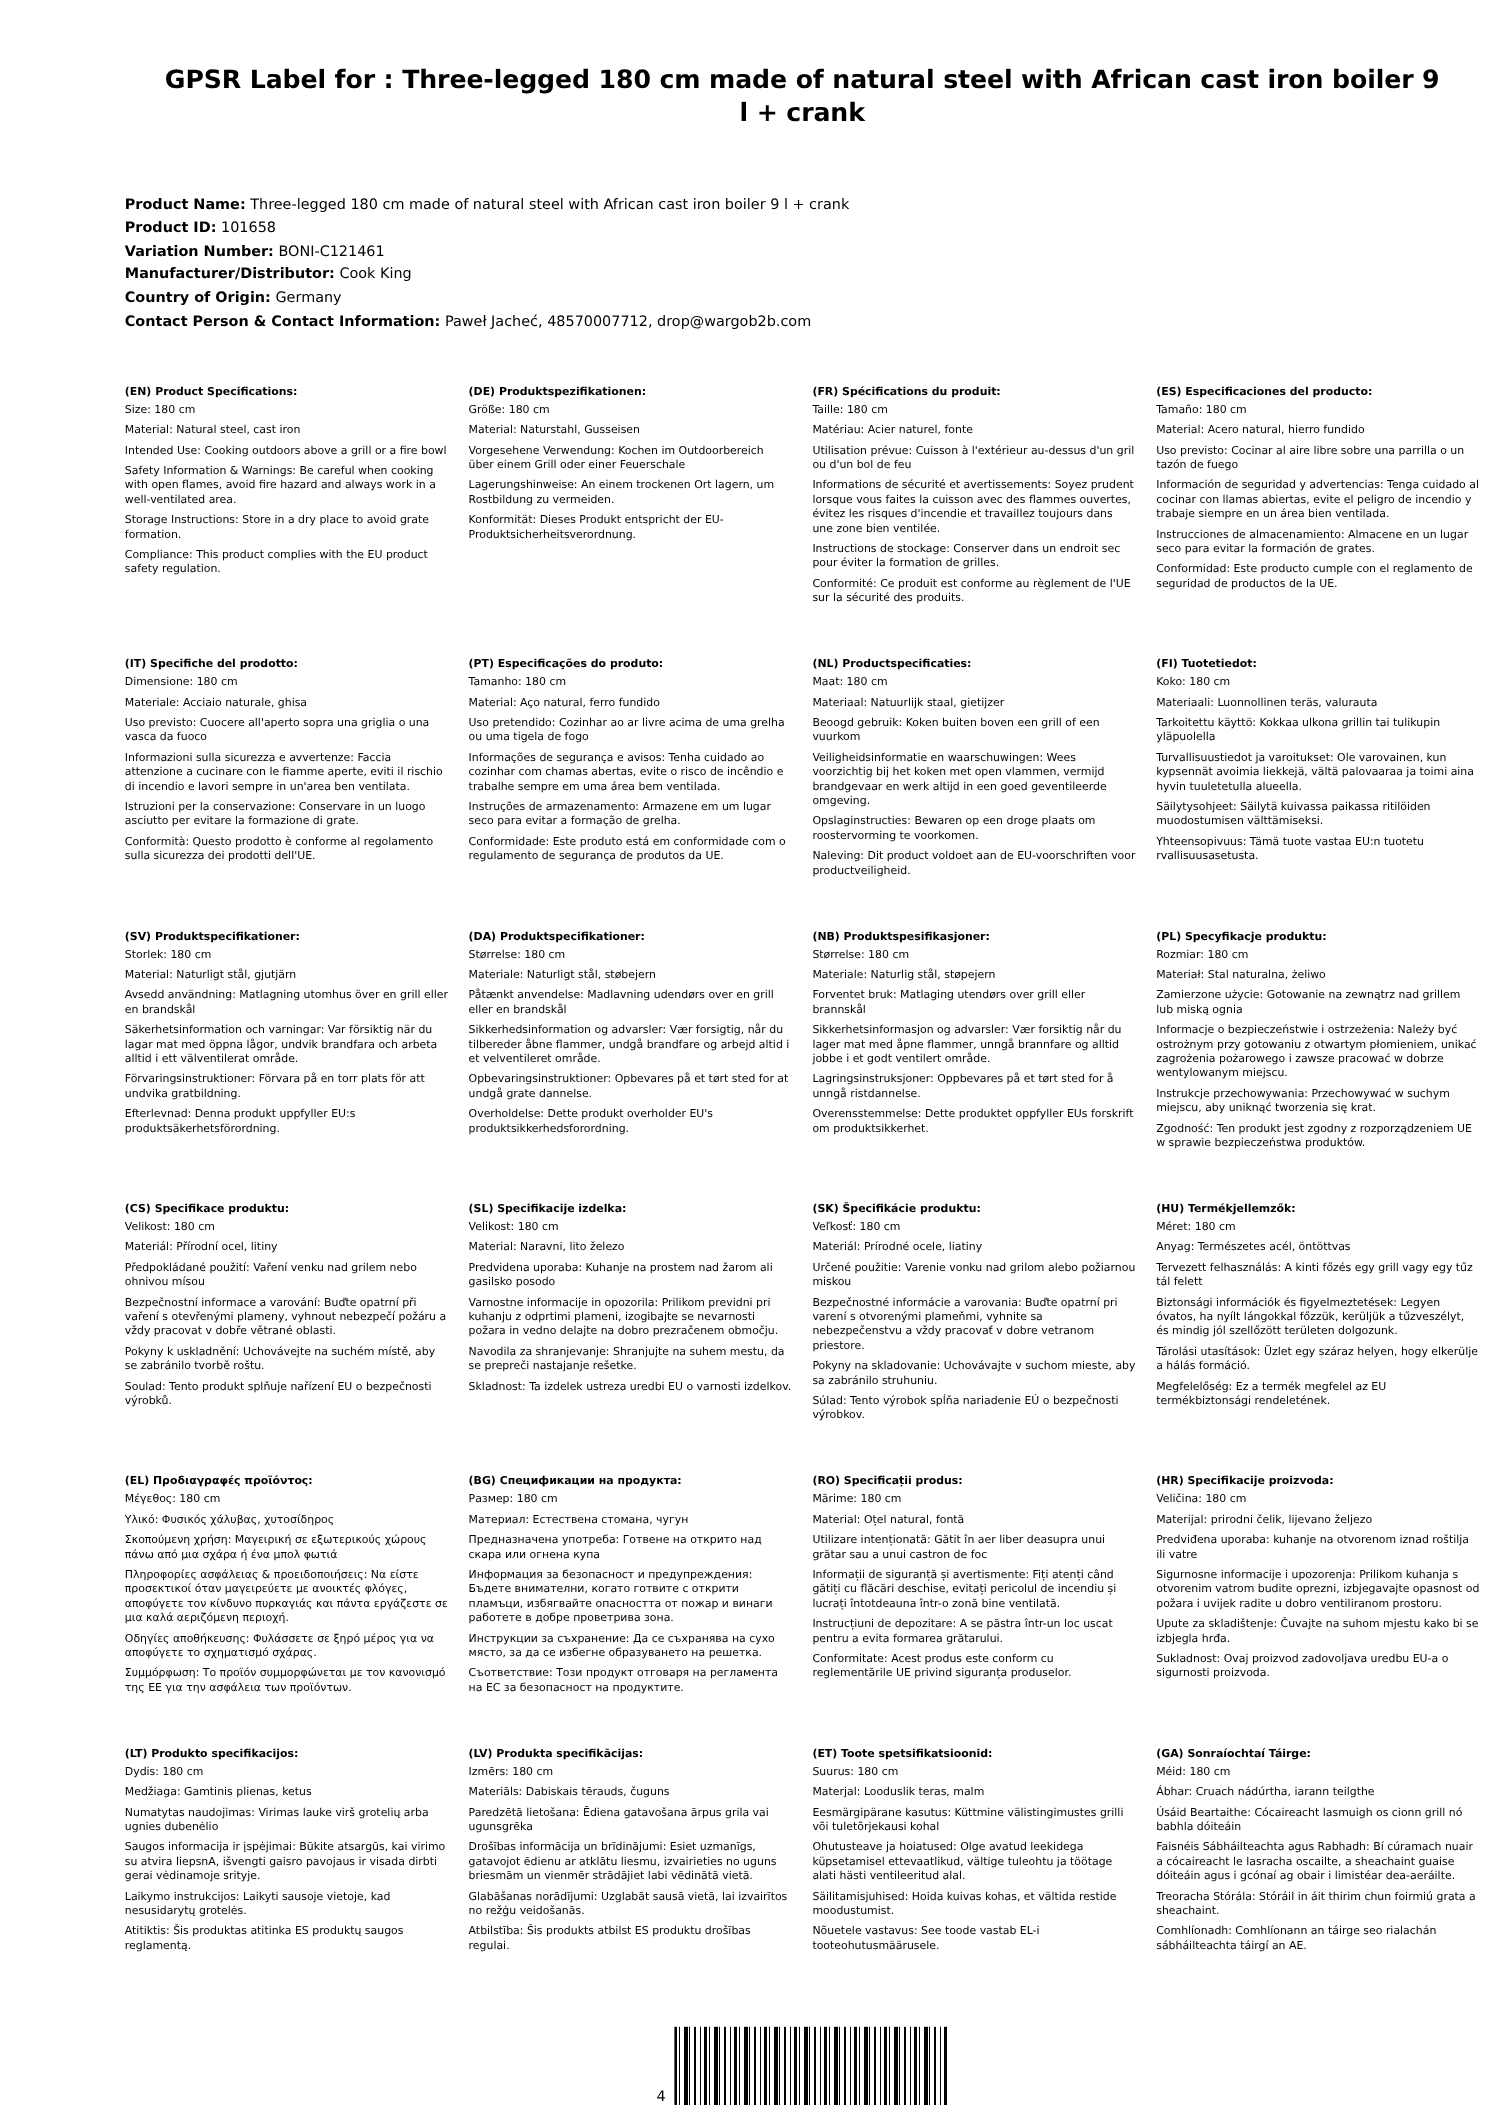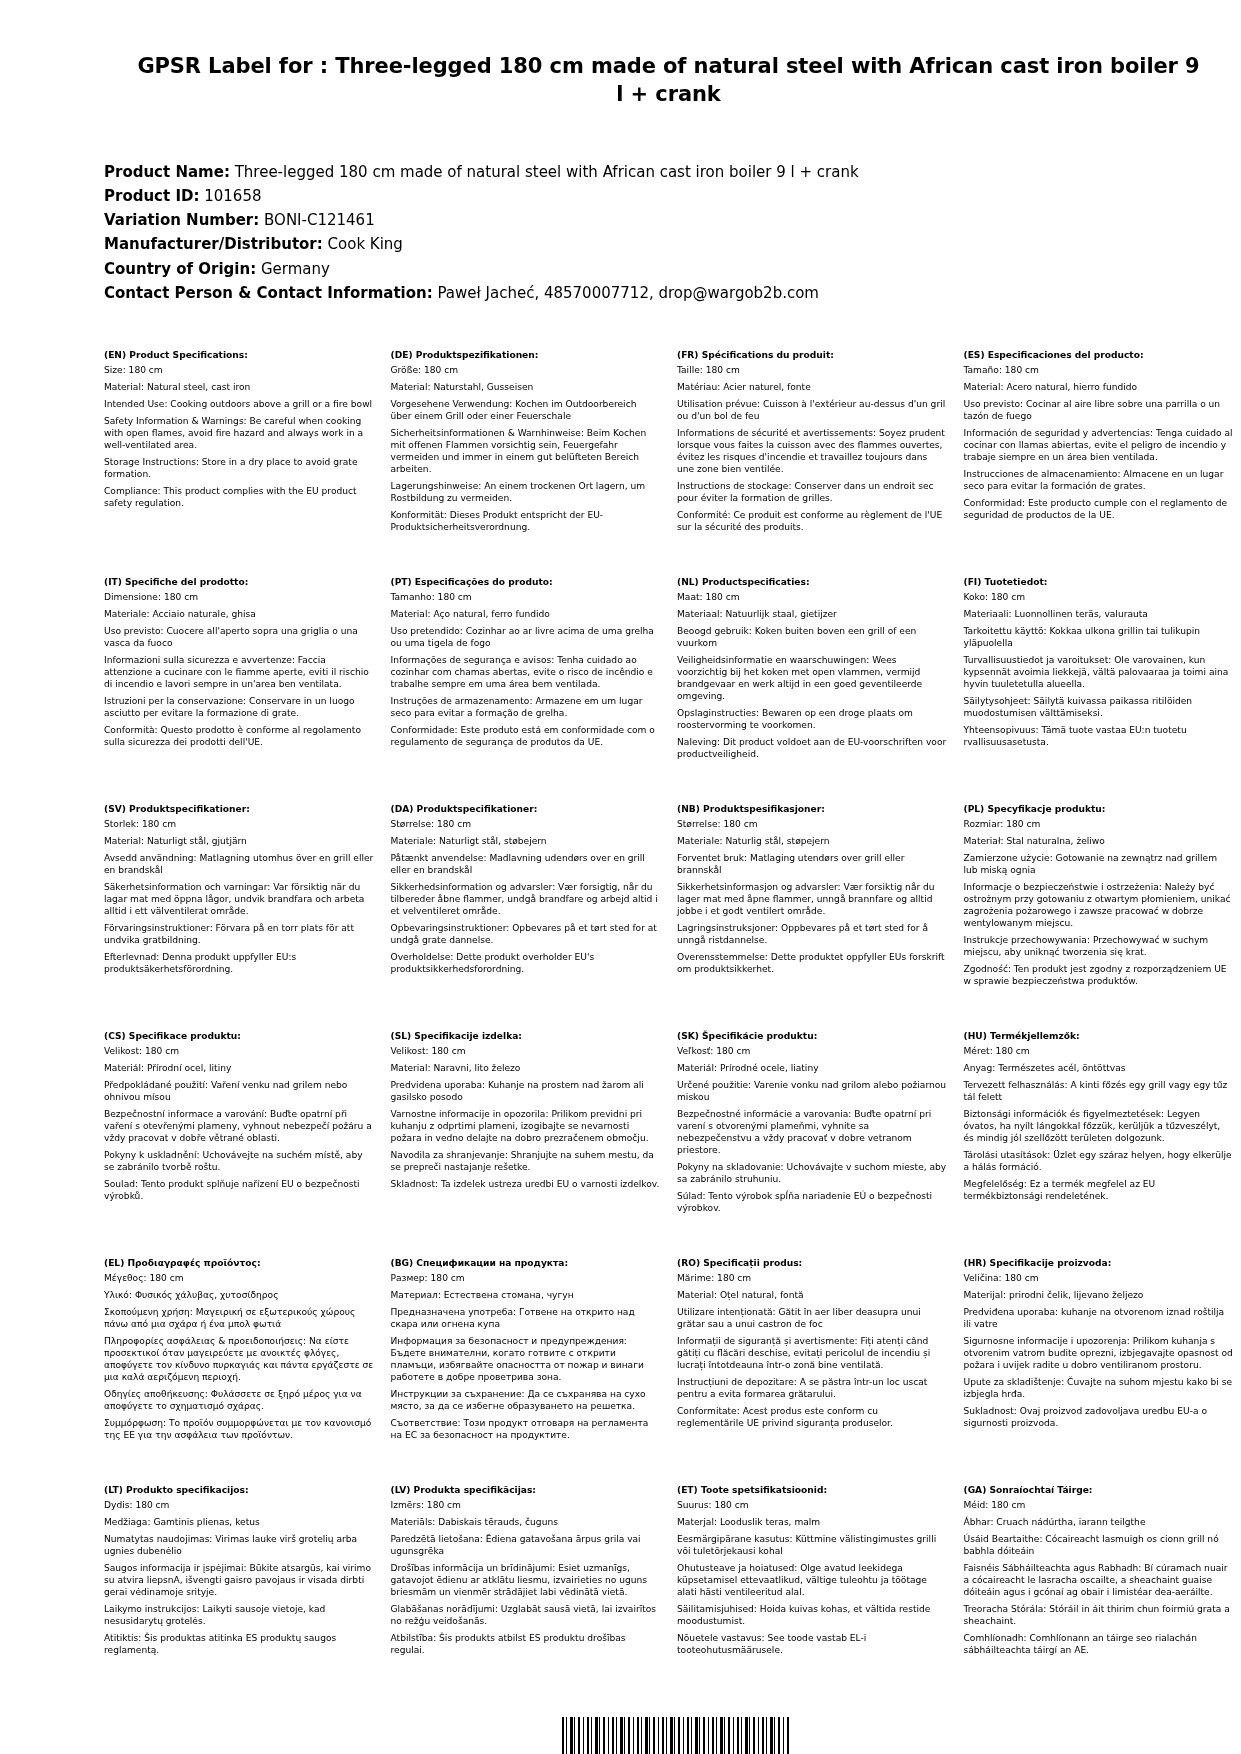--- a/index.html
+++ b/index.html
@@ -25,21 +25,21 @@
   .doc-title {
     text-align: center;
     font-size: 21px;
     font-weight: bold;
     line-height: 1.35;
     margin: 0 30px 0 30px;
     letter-spacing: -0.1px;
   }
   .meta {
     margin-top: 52px;
-    font-size: 15px;
+    font-size: 12px;
     line-height: 1.55;
   }
   .meta-row {
     margin-bottom: 1px;
     white-space: nowrap;
   }
   .meta-label {
     font-weight: bold;
   }
   .meta-value {
@@ -166,21 +166,20 @@
       <span class="spec-line">Intended Use: Cooking outdoors above a grill or a fire bowl</span>
       <span class="spec-line">Safety Information &amp; Warnings: Be careful when cooking with open flames, avoid fire hazard and always work in a well-ventilated area.</span>
       <span class="spec-line">Storage Instructions: Store in a dry place to avoid grate formation.</span>
       <span class="spec-line">Compliance: This product complies with the EU product safety regulation.</span>
     </div>
     <div class="spec-cell">
       <span class="spec-head">(DE) Produktspezifikationen:</span>
       <span class="spec-line">Größe: 180 cm</span>
       <span class="spec-line">Material: Naturstahl, Gusseisen</span>
       <span class="spec-line">Vorgesehene Verwendung: Kochen im Outdoorbereich über einem Grill oder einer Feuerschale</span>
-      <span class="spec-line">Sicherheitsinformationen &amp; Warnhinweise: Beim Kochen mit offenen Flammen vorsichtig sein, Feuergefahr vermeiden und immer in einem gut belüfteten Bereich arbeiten.</span>
       <span class="spec-line">Lagerungshinweise: An einem trockenen Ort lagern, um Rostbildung zu vermeiden.</span>
       <span class="spec-line">Konformität: Dieses Produkt entspricht der EU-Produktsicherheitsverordnung.</span>
     </div>
     <div class="spec-cell">
       <span class="spec-head">(FR) Spécifications du produit:</span>
       <span class="spec-line">Taille: 180 cm</span>
       <span class="spec-line">Matériau: Acier naturel, fonte</span>
       <span class="spec-line">Utilisation prévue: Cuisson à l'extérieur au-dessus d'un gril ou d'un bol de feu</span>
       <span class="spec-line">Informations de sécurité et avertissements: Soyez prudent lorsque vous faites la cuisson avec des flammes ouvertes, évitez les risques d'incendie et travaillez toujours dans une zone bien ventilée.</span>
       <span class="spec-line">Instructions de stockage: Conserver dans un endroit sec pour éviter la formation de grilles.</span>

